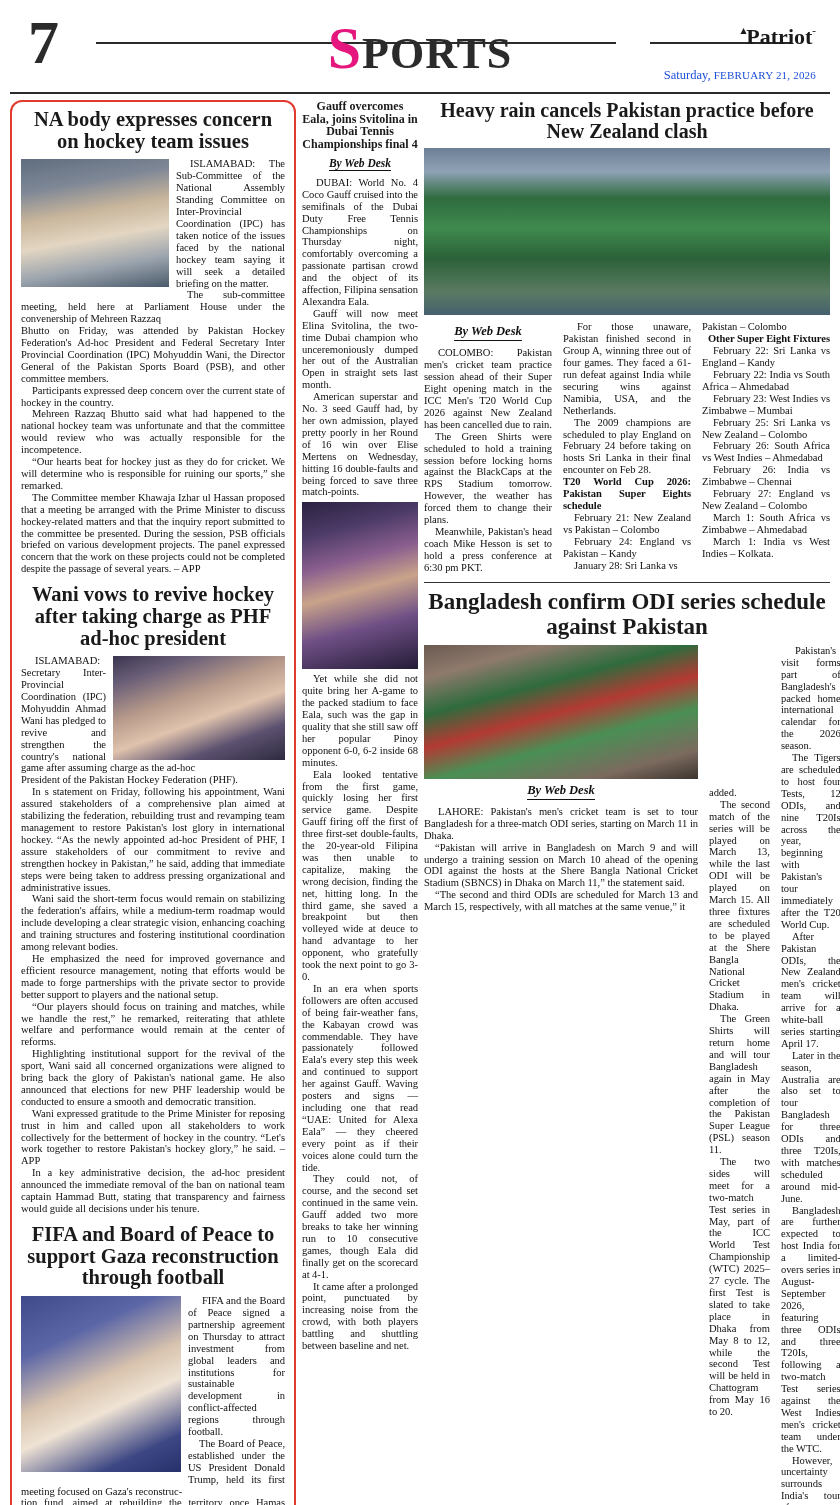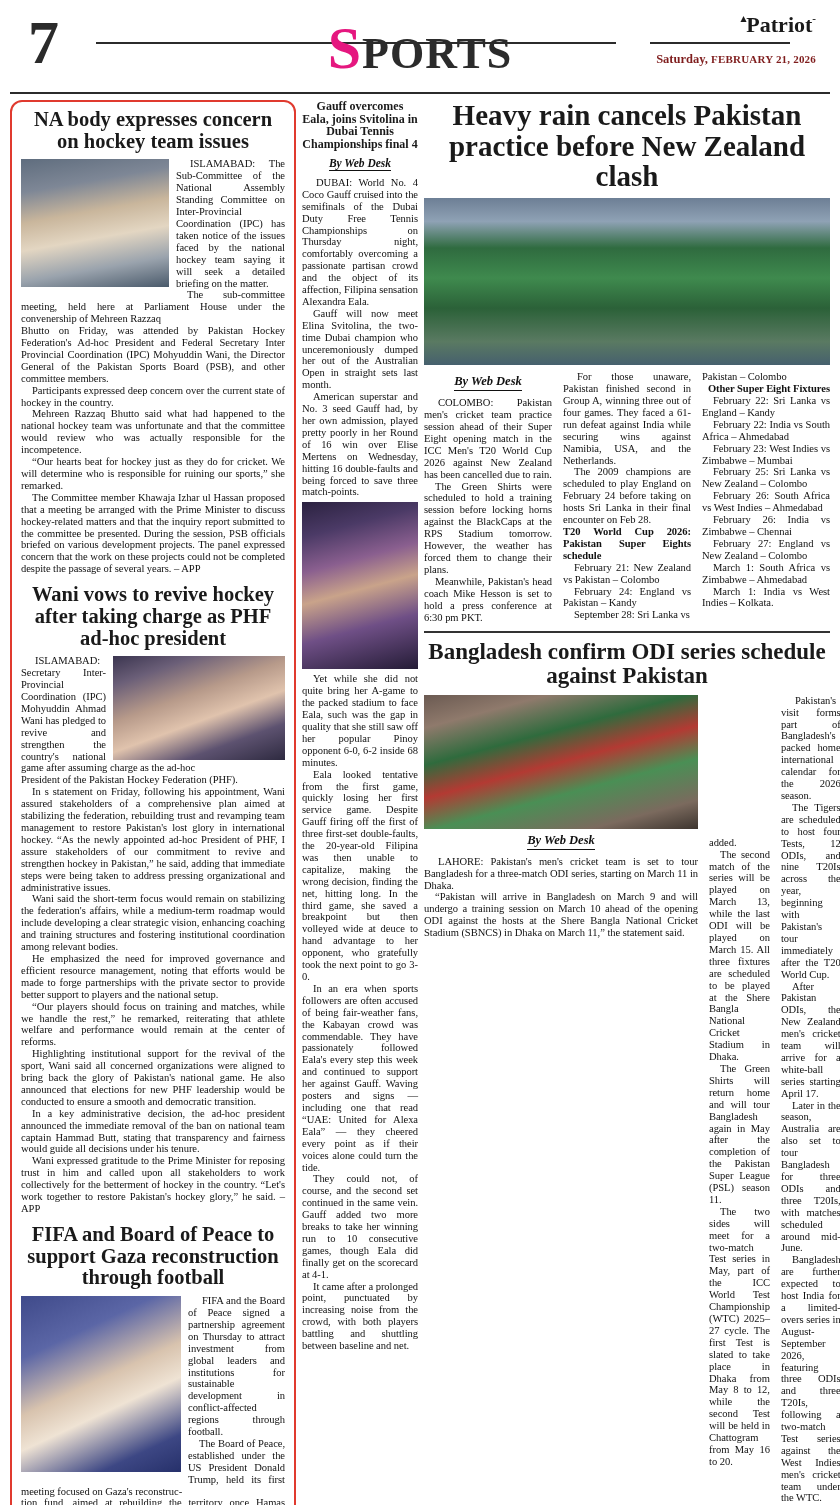--- a/index.html
+++ b/index.html
@@ -22,48 +22,48 @@
   }
   .rule-left { position:absolute; left:86px; top:42px; width:520px; height:2px; background:#2b2b2b; }
   .rule-right { position:absolute; left:640px; top:42px; width:140px; height:2px; background:#2b2b2b; }
   .sports-word {
     position:absolute; left:0; right:0; top:28px; text-align:center;
     font-family:"Liberation Serif", serif; font-weight:bold;
     font-size:44px; letter-spacing:1px; color:#2b2b2b;
   }
   .sports-word .s-pink { color:#e5177f; font-size:60px; line-height:0; }
   .brand {
-    position:absolute; right:14px; top:12px;
+    position:absolute; right:14px; top:24px;
     font-family:"Liberation Serif", serif; font-weight:bold; font-size:22px; color:#1a1a1a;
   }
   .brand .tick { font-size:11px; vertical-align:top; }
   .dateline {
-    position:absolute; right:14px; top:52px;
-    font-family:"Liberation Serif", serif; font-weight:bold; font-size:12.5px; color:#7f1d1d;
+    position:absolute; right:14px; top:68px;
+    font-family:"Liberation Serif", serif; font-weight:normal; font-size:12.5px; color:#1d4ed8;
   }
   .dateline .mo { font-size:11px; letter-spacing:.2px; }
   .mast-rule { width:820px; height:2px; background:#2b2b2b; margin:2px auto 6px; }
 
   
   .body-grid { display:flex; gap:0; align-items:flex-start; }
   .col-a { width:286px; flex:0 0 286px; }
   .col-b { width:128px; flex:0 0 128px; padding:0 6px; }
   .col-c { width:406px; flex:0 0 406px; }
 
   .boxed {
     border:2px solid #e03a2f; border-radius:12px;
     padding:7px 9px 9px;
   }
 
   h1.hd, h2.hd, h3.hd {
     margin:0 0 6px; text-align:center;
     font-family:"Liberation Serif", serif; font-weight:bold; color:#1a1a1a;
     line-height:1.06;
   }
-  h1.hd { font-size:29px; }
+  h1.hd { font-size:20px; }
   h2.hd { font-size:20.5px; }
   h3.hd { font-size:15.5px; }
 
   .byline {
     text-align:center; font-weight:bold; font-style:italic;
     font-size:12.5px; margin:3px auto 6px; width:max-content;
     border-bottom:1.6px solid #111; padding-bottom:1px;
   }
 
   p.tx {
@@ -133,22 +133,22 @@
           <div class="wrapbox">
             <div class="photo ph-wani ph-right" style="width:172px;height:104px;"></div>
             <p class="tx lead" style="text-align:justify;">ISLAMABAD: Secretary Inter-Provincial Coordination (IPC) Mohyuddin Ahmad Wani has pledged to revive and strengthen the country's national game after assuming charge as the ad-hoc</p>
           </div>
           <p class="tx noind">President of the Pakistan Hockey Federation (PHF).</p>
           <p class="tx">In s statement on Friday, following his appointment, Wani assured stakeholders of a comprehensive plan aimed at stabilizing the federation, rebuilding trust and revamping team management to restore Pakistan's lost glory in international hockey. “As the newly appointed ad-hoc President of PHF, I assure stakeholders of our commitment to revive and strengthen hockey in Pakistan,” he said, adding that immediate steps were being taken to address pressing organizational and administrative issues.</p>
           <p class="tx">Wani said the short-term focus would remain on stabilizing the federation's affairs, while a medium-term roadmap would include developing a clear strategic vision, enhancing coaching and training structures and fostering institutional coordination among relevant bodies.</p>
           <p class="tx">He emphasized the need for improved governance and efficient resource management, noting that efforts would be made to forge partnerships with the private sector to provide better support to players and the national setup.</p>
           <p class="tx">“Our players should focus on training and matches, while we handle the rest,” he remarked, reiterating that athlete welfare and performance would remain at the center of reforms.</p>
           <p class="tx">Highlighting institutional support for the revival of the sport, Wani said all concerned organizations were aligned to bring back the glory of Pakistan's national game. He also announced that elections for new PHF leadership would be conducted to ensure a smooth and democratic transition.</p>
+          <p class="tx">Wani expressed gratitude to the Prime Minister for reposing trust in him and called upon all stakeholders to work collectively for the betterment of hockey in the country. “Let's work together to restore Pakistan's hockey glory,” he said. – APP</p>
           <p class="tx">In a key administrative decision, the ad-hoc president announced the immediate removal of the ban on national team captain Hammad Butt, stating that transparency and fairness would guide all decisions under his tenure.</p>
-          <p class="tx">Wani expressed gratitude to the Prime Minister for reposing trust in him and called upon all stakeholders to work collectively for the betterment of hockey in the country. “Let's work together to restore Pakistan's hockey glory,” he said. – APP</p>
         </div>
 
         <div style="margin-top:9px;">
           <h2 class="hd">FIFA and Board of Peace to support Gaza reconstruction through football</h2>
           <div class="wrapbox">
             <div class="photo ph-fifa ph-left" style="width:160px;height:176px;"></div>
             <p class="tx lead">FIFA and the Board of Peace signed a partnership agreement on Thursday to attract investment from global leaders and institutions for sustainable development in conflict-affected regions through football.</p>
             <p class="tx">The Board of Peace, established under the US President Donald Trump, held its first meeting focused on Gaza's reconstruc-</p>
           </div>
           <p class="tx noind">tion fund, aimed at rebuilding the territory once Hamas disarms.</p>
@@ -185,21 +185,21 @@
             <p class="tx lead">COLOMBO: Pakistan men's cricket team practice session ahead of their Super Eight opening match in the ICC Men's T20 World Cup 2026 against New Zealand has been cancelled due to rain.</p>
             <p class="tx">The Green Shirts were scheduled to hold a training session before locking horns against the BlackCaps at the RPS Stadium tomorrow. However, the weather has forced them to change their plans.</p>
             <p class="tx">Meanwhile, Pakistan's head coach Mike Hesson is set to hold a press conference at 6:30 pm PKT.</p>
           </div>
           <div>
             <p class="tx lead">For those unaware, Pakistan finished second in Group A, winning three out of four games. They faced a 61-run defeat against India while securing wins against Namibia, USA, and the Netherlands.</p>
             <p class="tx">The 2009 champions are scheduled to play England on February 24 before taking on hosts Sri Lanka in their final encounter on Feb 28.</p>
             <p class="tx noind bold">T20 World Cup 2026: Pakistan Super Eights schedule</p>
             <p class="tx">February 21: New Zealand vs Pakistan – Colombo</p>
             <p class="tx">February 24: England vs Pakistan – Kandy</p>
-            <p class="tx">September 28: Sri Lanka vs</p>
+            <p class="tx">January 28: Sri Lanka vs</p>
           </div>
           <div>
             <p class="tx noind">Pakistan – Colombo</p>
             <p class="tx noind bold" style="text-align:right;">Other Super Eight Fixtures</p>
             <p class="tx">February 22: Sri Lanka vs England – Kandy</p>
             <p class="tx">February 22: India vs South Africa – Ahmedabad</p>
             <p class="tx">February 23: West Indies vs Zimbabwe – Mumbai</p>
             <p class="tx">February 25: Sri Lanka vs New Zealand – Colombo</p>
             <p class="tx">February 26: South Africa vs West Indies – Ahmedabad</p>
             <p class="tx">February 26: India vs Zimbabwe – Chennai</p>
@@ -213,20 +213,21 @@
       <div class="hr-thin"></div>
 
       <div>
         <h1 class="hd" style="font-size:23px;">Bangladesh confirm ODI series schedule against Pakistan</h1>
         <div class="cols3" style="margin-top:5px;">
           <div>
             <div class="photo ph-cricket" style="width:274px;height:134px;margin:0 0 4px;"></div>
             <div class="byline">By Web Desk</div>
             <p class="tx lead">LAHORE: Pakistan's men's cricket team is set to tour Bangladesh for a three-match ODI series, starting on March 11 in Dhaka.</p>
             <p class="tx">“Pakistan will arrive in Bangladesh on March 9 and will undergo a training session on March 10 ahead of the opening ODI against the hosts at the Shere Bangla National Cricket Stadium (SBNCS) in Dhaka on March 11,” the statement said.</p>
+            <p class="tx">“The second and third ODIs are scheduled for March 13 and March 15, respectively, with all matches at the same venue,” it</p>
           </div>
           <div>
             <div style="height:142px;"></div>
             <p class="tx noind">added.</p>
             <p class="tx">The second match of the series will be played on March 13, while the last ODI will be played on March 15. All three fixtures are scheduled to be played at the Shere Bangla National Cricket Stadium in Dhaka.</p>
             <p class="tx">The Green Shirts will return home and will tour Bangladesh again in May after the completion of the Pakistan Super League (PSL) season 11.</p>
             <p class="tx">The two sides will meet for a two-match Test series in May, part of the ICC World Test Championship (WTC) 2025–27 cycle. The first Test is slated to take place in Dhaka from May 8 to 12, while the second Test will be held in Chattogram from May 16 to 20.</p>
           </div>
           <div>
             <p class="tx lead">Pakistan's visit forms part of Bangladesh's packed home international calendar for the 2026 season.</p>

